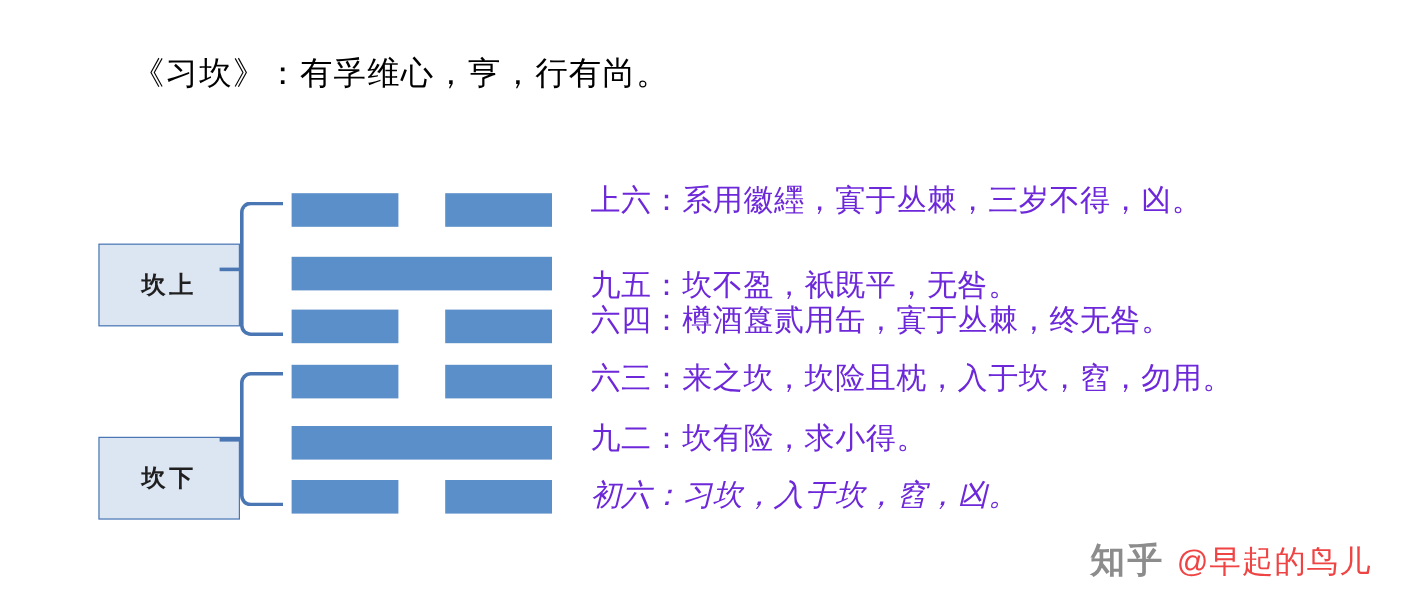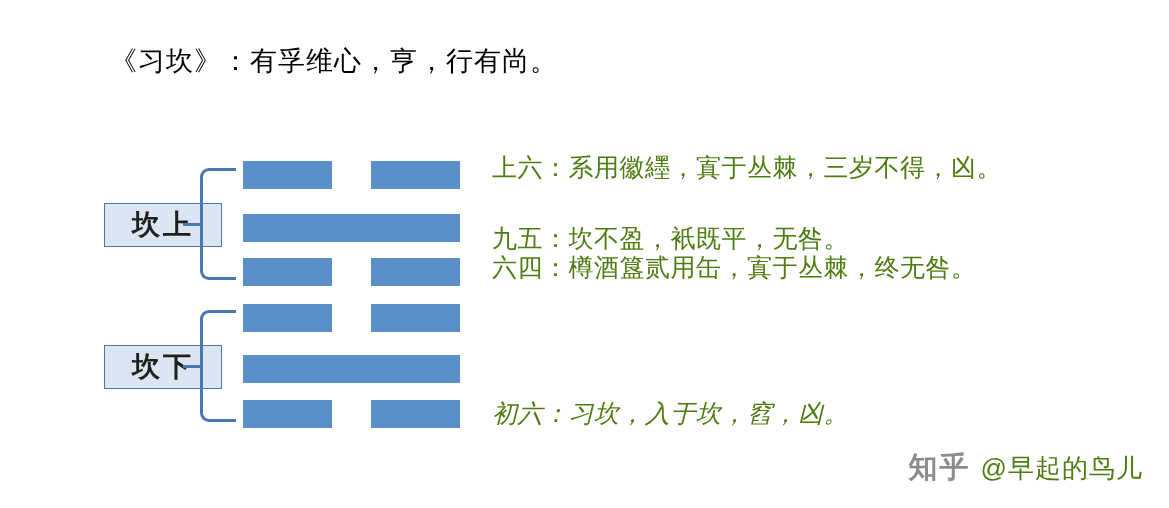--- a/index.html
+++ b/index.html
@@ -32,36 +32,35 @@
     letter-spacing: 1px;
     white-space: nowrap;
     color: #000000;
     text-align: center;
   }
 
   
   .name-box {
     position: absolute;
     width: 118px;
-    height: 44px;
+    height: 69px;
     background: #dce6f2;
     border: 1px solid #4a77b4;
     display: flex;
     align-items: center;
     justify-content: center;
     font-family: "Liberation Sans", sans-serif;
     font-weight: bold;
-    font-size: 28px;
+    font-size: 20px;
     color: #1f1f1f;
     letter-spacing: 3px;
     box-sizing: border-box;
-    margin-left: 22px;
   }
   #name-upper { left: 82px; top: 203px; }
-  #name-lower { left: 82px; top: 345px; }
+  #name-lower { left: 82px; top: 364px; }
 
   
   .bracket {
     position: absolute;
     border-left: 3px solid #4a77b4;
     border-top: 3px solid #4a77b4;
     border-bottom: 3px solid #4a77b4;
     border-right: none;
     border-top-left-radius: 9px;
     border-bottom-left-radius: 9px;
@@ -104,21 +103,21 @@
   #line-2 { top: 355px; }
   #line-1 { top: 400px; }
 
   
   .yao-text {
     position: absolute;
     left: 492px;
     font-size: 25px;
     line-height: 1.25;
     white-space: nowrap;
-    color: #4d7c0f;
+    color: #6d28d9;
     letter-spacing: 0.5px;
   }
   #text-6 { top: 152px; }
   #text-5 { top: 203px; margin-top: 20px; }
   #text-4 { top: 252px; }
   #text-3 { top: 300px; }
   #text-2 { top: 350px; }
   #text-1 { top: 398px; font-style: italic; }
 
   
@@ -134,21 +133,21 @@
   }
   .watermark .zh-logo {
     font-size: 29px;
     font-weight: bold;
     letter-spacing: 2px;
     color: #8c8c8c;
   }
   .watermark .handle {
     font-size: 26px;
     letter-spacing: 1px;
-    color: #4d7c0f;
+    color: #ef4444;
   }
 </style>
 </head>
 <body>
 
 <div class="stage">
 
   <div class="heading">《习坎》：有孚维心，亨，行有尚。</div>
 
   <div class="name-box" id="name-upper">坎上</div>
@@ -178,20 +177,22 @@
     <div class="seg full"></div>
   </div>
   <div class="line-row" id="line-1">
     <div class="seg leftb"></div>
     <div class="seg rightb"></div>
   </div>
 
   <div class="yao-text" id="text-6">上六：系用徽纆，寘于丛棘，三岁不得，凶。</div>
   <div class="yao-text" id="text-5">九五：坎不盈，衹既平，无咎。</div>
   <div class="yao-text" id="text-4">六四：樽酒簋贰用缶，寘于丛棘，终无咎。</div>
+  <div class="yao-text" id="text-3">六三：来之坎，坎险且枕，入于坎，窞，勿用。</div>
+  <div class="yao-text" id="text-2">九二：坎有险，求小得。</div>
   <div class="yao-text" id="text-1">初六：习坎，入于坎，窞，凶。</div>
 
   <div class="watermark">
     <span class="zh-logo">知乎</span>
     <span class="handle">@早起的鸟儿</span>
   </div>
 
 </div>
 
 </body></html>

